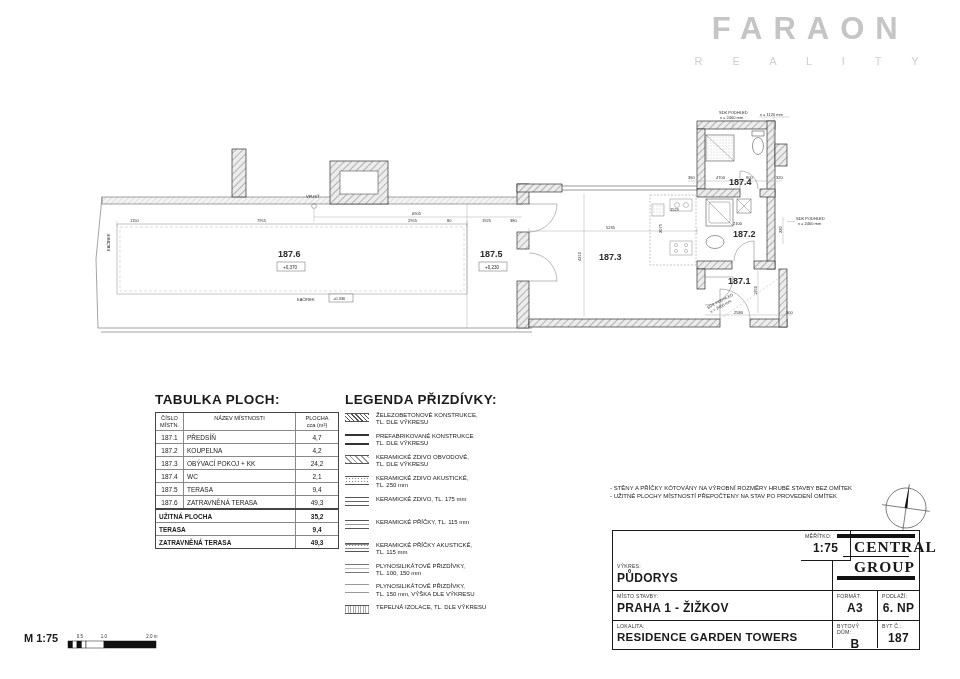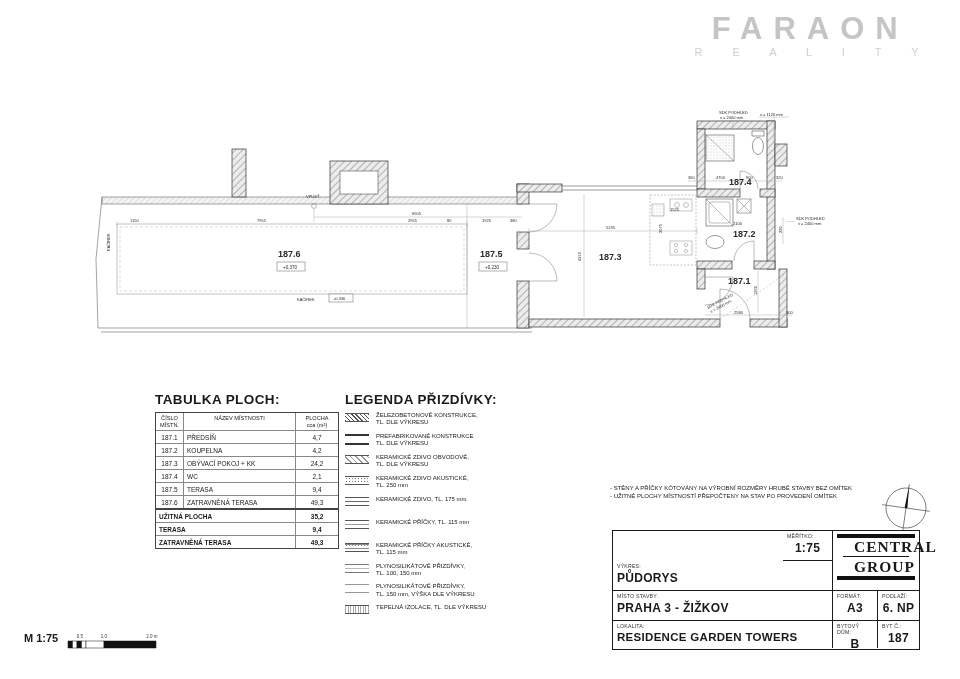--- a/index.html
+++ b/index.html
@@ -1,21 +1,21 @@
 <!DOCTYPE html>
 <html><head>
 <meta charset="utf-8">
 <style>
   html,body{margin:0;padding:0;background:#e9e9e9;}
   .sheet{position:relative;width:960px;height:679px;background:#ffffff;overflow:hidden;
          font-family:"Liberation Sans", sans-serif;color:#1a1a1a;}
   
   .logo{position:absolute;top:14px;right:28px;text-align:center;}
   .logo-brand{font-size:31px;font-weight:bold;letter-spacing:11px;color:#c5c5c5;line-height:30px;}
-  .logo-sub{font-size:11px;letter-spacing:13.5px;color:#cfcfcf;margin-top:2px;padding-left:6px;}
+  .logo-sub{font-size:11px;letter-spacing:13.5px;color:#cfcfcf;margin-top:11px;padding-left:6px;}
   
   .plan{position:absolute;left:92px;top:100px;}
   .plan svg text{font-family:"Liberation Sans", sans-serif;fill:#2a2a2a;}
   .roomnum{font-size:9px;font-weight:bold;}
   .tinytxt{font-size:4px;fill:#555;}
   .dimtxt{font-size:4px;fill:#444;}
   .elevtxt{font-size:4.6px;fill:#333;}
   
   .areas{position:absolute;left:155px;top:392px;width:184px;}
   .sec-title{font-size:13.5px;font-weight:bold;letter-spacing:.4px;margin-bottom:5px;}
@@ -374,38 +374,38 @@
       <g transform="rotate(8 28 28)" stroke="#666" stroke-width="0.8" fill="none">
         <circle cx="28" cy="28" r="20"></circle>
         <line x1="28" y1="4" x2="28" y2="52"></line>
         <line x1="4" y1="28" x2="52" y2="28"></line>
         <polygon points="26.6,28 29.4,28 28,6" fill="#111" stroke="none"></polygon>
       </g>
     </svg>
   </div>
 
   <div class="tblock">
-    <div class="cell" style="left:170px;top:0;width:50px;height:30px">
+    <div class="cell" style="left:188px;top:0;width:50px;height:30px">
       <div class="clabel">MĚŘÍTKO:</div>
       <div class="cval cval-c">1:75</div>
     </div>
     <div class="logo-cell">
       <div class="cg-bar"></div>
       <div class="cg-word">CENTRAL</div>
       <div class="cg-line"></div>
       <div class="cg-word">GROUP</div>
       <div class="cg-bar" style="margin-top:1px"></div>
     </div>
     <div class="cell" style="left:0;top:30px;width:220px;height:30px">
       <div class="clabel">VÝKRES:</div>
       <div class="cval">PŮDORYS</div>
     </div>
     <div class="cell" style="left:0;top:60px;width:220px;height:30px">
       <div class="clabel">MÍSTO STAVBY:</div>
-      <div class="cval">PRAHA 3 - ŽIŽKOV</div>
+      <div class="cval">PRAHA 1 - ŽIŽKOV</div>
     </div>
     <div class="cell" style="left:220px;top:60px;width:45px;height:30px">
       <div class="clabel">FORMÁT:</div>
       <div class="cval cval-c">A3</div>
     </div>
     <div class="cell" style="left:265px;top:60px;width:41px;height:30px;border-right:none">
       <div class="clabel">PODLAŽÍ:</div>
       <div class="cval cval-c">6. NP</div>
     </div>
     <div class="cell" style="left:0;top:90px;width:220px;height:27px;border-bottom:none">

